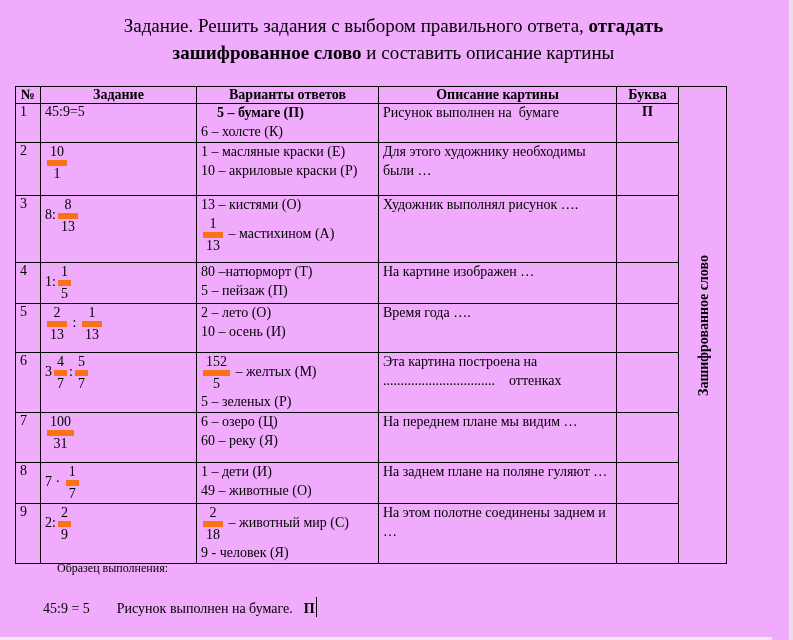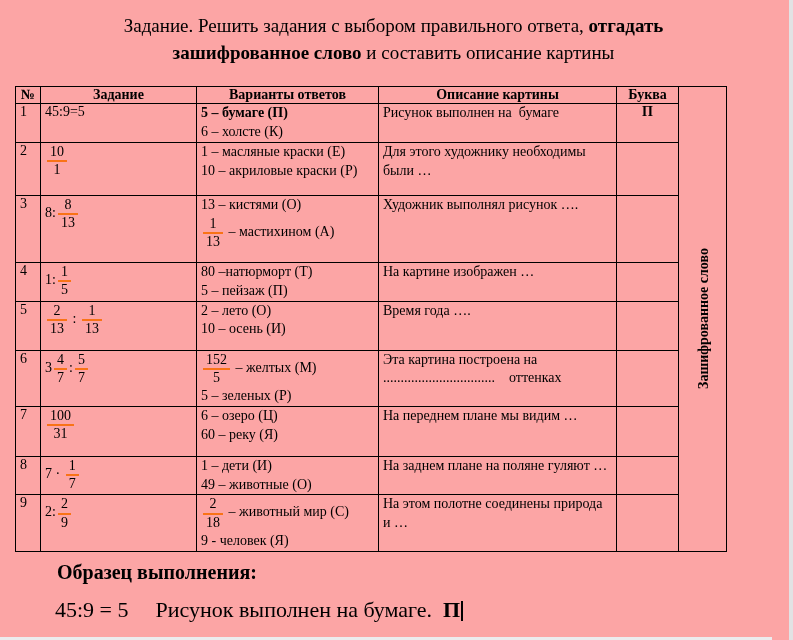--- a/index.html
+++ b/index.html
@@ -1,21 +1,21 @@
 <!DOCTYPE html>
 <html><head>
 <meta charset="utf-8">
 <style>
   html,body{margin:0;padding:0;}
   body{
     width:793px;height:640px;background:#ffffff;
     font-family:"Liberation Serif","DejaVu Serif",serif;
     color:#000;overflow:hidden;position:relative;
   }
-  .page{position:absolute;inset:0;background:#fca5a5;}
+  .page{position:absolute;inset:0;background:#f0abfc;}
   .edge-r{position:absolute;top:0;right:0;width:4px;height:640px;background:#e2e2e4;}
   .edge-b{position:absolute;left:0;bottom:0;width:772px;height:3px;background:#ececee;}
 
   .title{
     position:absolute;top:12px;left:40px;right:46px;
     text-align:center;font-size:19px;line-height:27px;
   }
   .title b{font-weight:bold;}
 
   table.tbl{
@@ -29,27 +29,27 @@
     writing-mode:vertical-rl;transform:rotate(180deg);
     font-weight:bold;font-size:14px;white-space:nowrap;
     margin:0 auto;line-height:46px;
   }
   .c-num{padding-left:7px;padding-top:1px;}
   .c-task{padding-left:13px;padding-top:2px;white-space:nowrap;margin-left:32px;}
   .c-var{padding-left:5px;padding-top:1px;}
   .c-desc{padding-left:6px;padding-top:1px;white-space:pre-wrap;line-height:1.35;margin-top:32px;}
   .c-letter{text-align:center;font-weight:bold;padding-top:1px;}
   .var-line{line-height:1.35;}
-  .var-line.bold{font-weight:bold;}
+  .var-line.bold{font-weight:bold;margin-left:16px;}
   .frac{display:inline-block;text-align:center;vertical-align:middle;margin:1px 2px;}
-  .frac .fn{display:block;border-bottom:2px solid #f97316;padding:0 3px;line-height:1.15;}
+  .frac .fn{display:block;border-bottom:6px solid #f97316;padding:0 3px;line-height:1.15;}
   .frac .fd{display:block;line-height:1.15;padding:0 3px;}
 
-  .sample-h{position:absolute;left:57px;top:561px;font-size:20px;font-weight:bold;}
-  .sample-l{position:absolute;left:55px;top:597px;font-size:22px;}
+  .sample-h{position:absolute;left:57px;top:561px;font-size:12px;font-weight:normal;}
+  .sample-l{position:absolute;left:43px;top:597px;font-size:14px;}
   .sample-l .s-sent{margin-left:27px;}
   .sample-l .s-let{margin-left:11px;font-weight:bold;}
   .cursor{display:inline-block;width:1.5px;height:20px;background:#000;vertical-align:-4px;margin-left:1px;}
 </style>
 </head>
 <body>
 
 <div class="page">
 
   <div class="title"><span>Задание. Решить задания с выбором правильного ответа, </span><b>отгадать</b><br><b>зашифрованное слово</b><span> и составить описание картины</span></div>
@@ -154,21 +154,21 @@
           <td class="c-desc">На заднем плане на поляне гуляют …</td>
           <td class="c-letter"></td>
         </tr>
         <tr style="height: 53px;">
           <td class="c-num">9</td>
           <td class="c-task">2:<span class="frac"><span class="fn">2</span><span class="fd">9</span></span></td>
           <td class="c-var">
             <div class="var-line"><span class="frac"><span class="fn">2</span><span class="fd">18</span></span> – животный мир (С)</div>
             <div class="var-line">9 - человек (Я)</div>
           </td>
-          <td class="c-desc">На этом полотне соединены природа и …</td>
+          <td class="c-desc">На этом полотне соединены заднем и …</td>
           <td class="c-letter"></td>
         </tr>
       </tbody>
   </table>
 
   <div class="sample-h">Образец выполнения:</div>
   <div class="sample-l"><span class="s-eq">45:9 = 5</span><span class="s-sent">Рисунок выполнен на бумаге.</span><b class="s-let">П</b><span class="cursor"></span></div>
 
   <div class="edge-r"></div>
   <div class="edge-b"></div>

